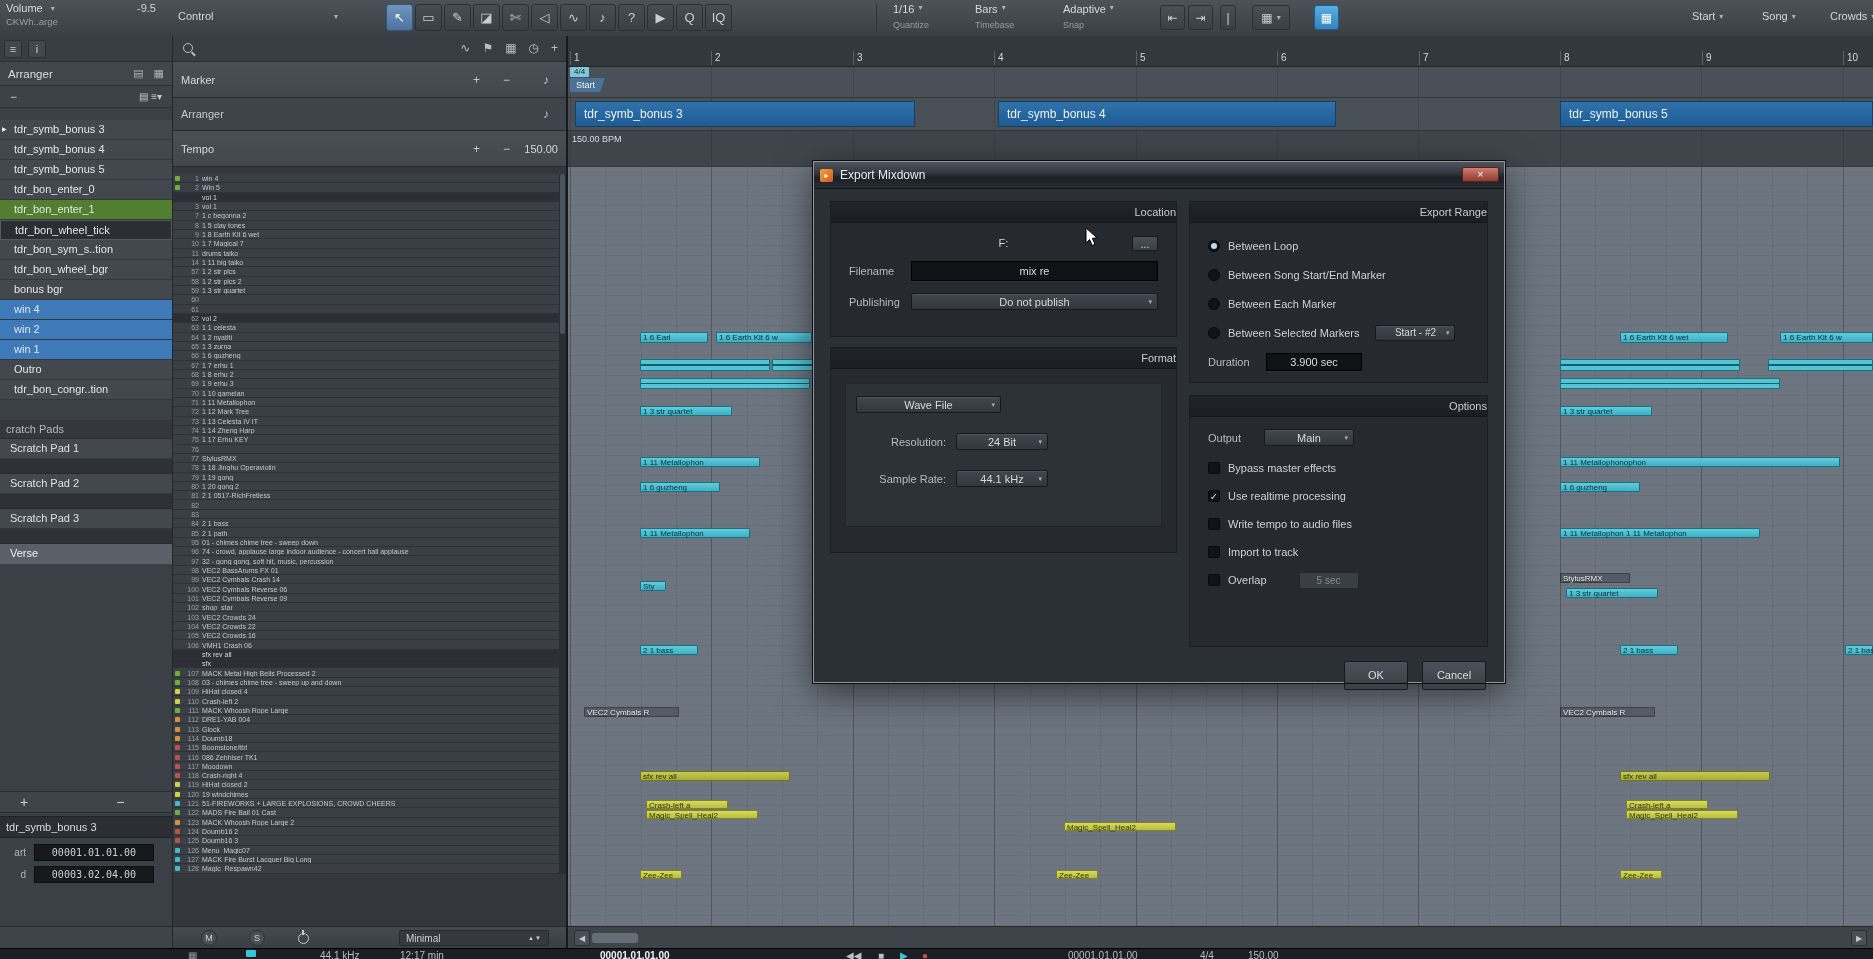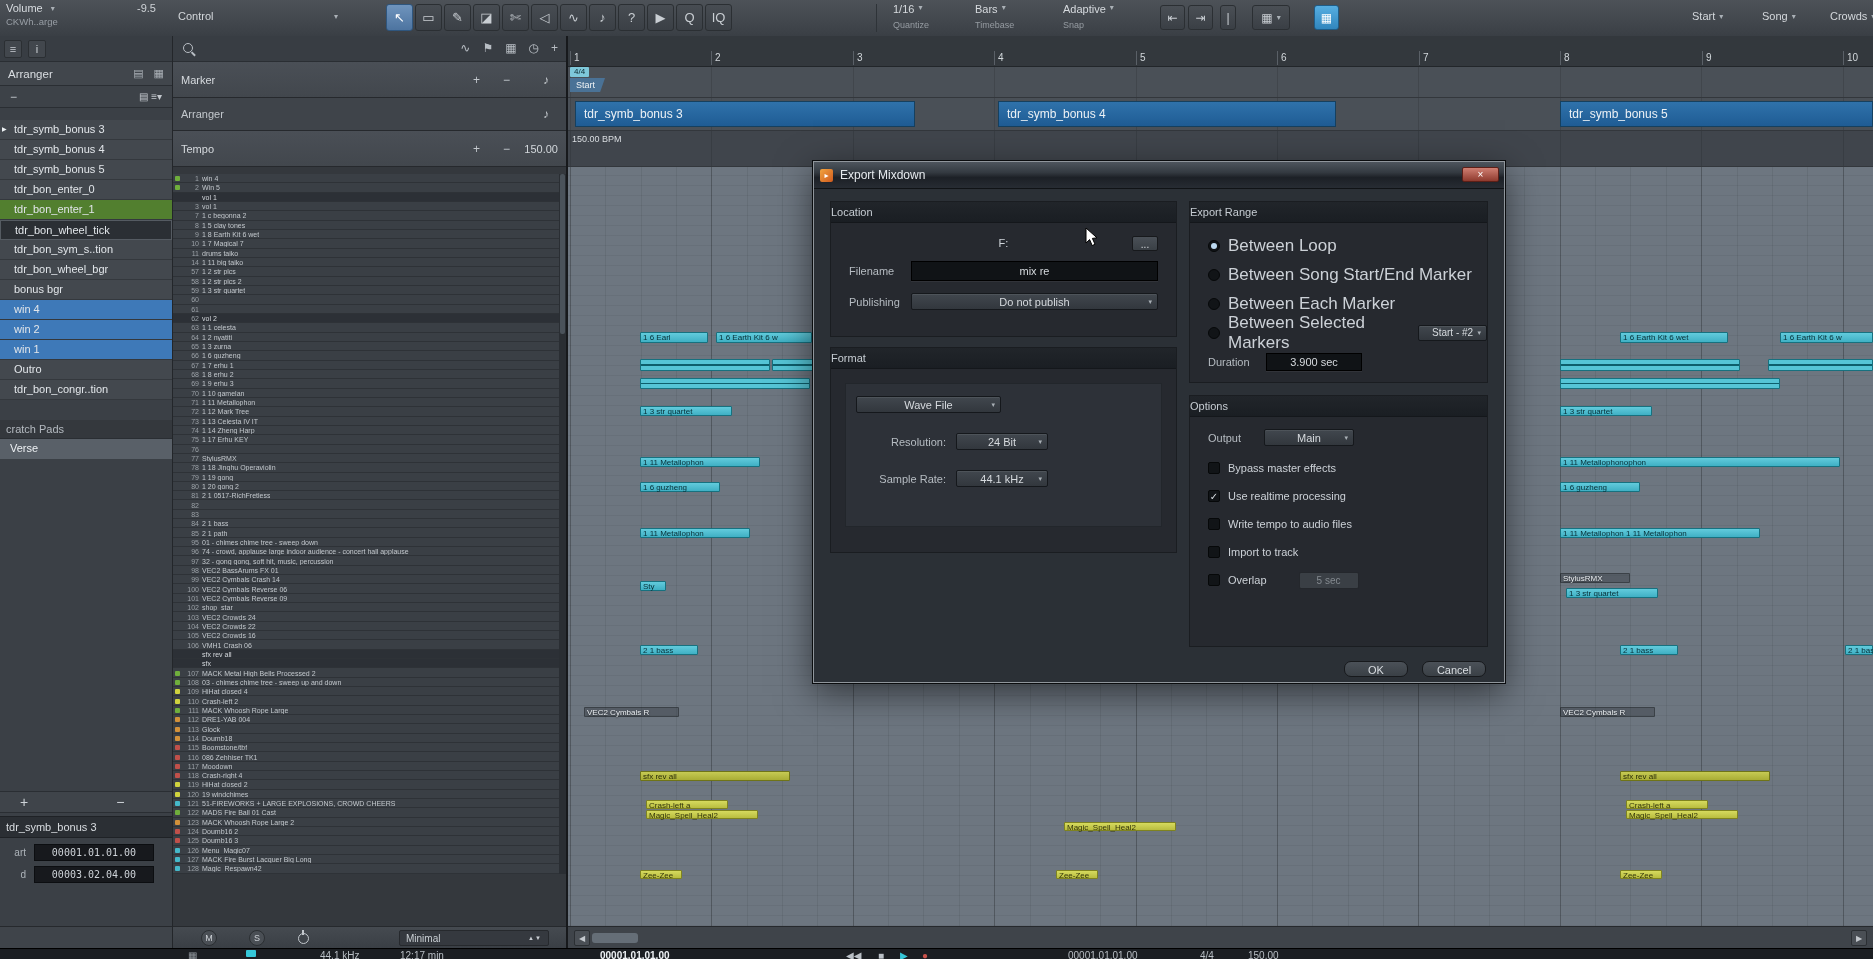--- a/index.html
+++ b/index.html
@@ -133,51 +133,51 @@
   .dlg-ico{width:13px;height:13px;border-radius:2px;background:linear-gradient(135deg,#f2a43f,#cf5a1e);
            display:flex;align-items:center;justify-content:center;color:#fff;font-size:8px;margin-right:7px;}
   .dlg-title-text{font-size:12px;color:#e6eaee;}
   .dlg-close{position:absolute;right:5px;top:5px;width:37px;height:15px;background:linear-gradient(#d07f72,#8f3a2e);
              border:1px solid #5d1f17;border-radius:2px;display:flex;align-items:center;justify-content:center;
              color:#fff;font-size:10px;line-height:1;box-sizing:border-box;}
   .dlg-body{display:flex;gap:12px;padding:12px 16px;}
   .dlg-col-left{width:347px;flex:none;}
   .dlg-col-right{flex:1;}
   .dlg-section{background:#26292f;border:1px solid #1a1d21;box-shadow:inset 0 1px rgba(255,255,255,.04);box-sizing:border-box;position:relative;}
-  .dlg-sec-head{height:20px;line-height:20px;text-align:left;background:linear-gradient(#21252a,#1a1e23);
+  .dlg-sec-head{height:20px;line-height:20px;text-align:right;background:linear-gradient(#21252a,#1a1e23);
                 border-bottom:1px solid #14171b;font-size:11px;color:#c6ccd2;}
   .dlg-row{display:flex;align-items:center;padding:0 18px;margin-top:12px;position:relative;}
   .dlg-label{width:62px;font-size:11px;color:#b6bcc2;flex:none;}
   .dlg-field{flex:1;height:16px;line-height:16px;text-align:center;background:#101316;border:1px solid #000;
              color:#d6dade;font-size:11px;box-shadow:0 1px rgba(255,255,255,.05);}
   .dd{height:17px;background:linear-gradient(#41474e,#32373d);border:1px solid #15181c;border-radius:2px;
       display:flex;align-items:center;justify-content:center;font-size:11px;color:#d6dade;position:relative;box-sizing:border-box;
       box-shadow:inset 0 1px rgba(255,255,255,.07);}
   .dd .dd-caret{position:absolute;right:5px;font-size:7px;color:#aab0b6;}
   .browse-btn{position:absolute;right:18px;width:26px;height:15px;line-height:13px;text-align:center;
               background:linear-gradient(#4a5057,#3a4046);border:1px solid #17191c;border-radius:2px;color:#d6dade;font-size:10px;box-sizing:border-box;}
   .fmt-inner{margin:14px;background:#2d3138;border:1px solid #22262b;padding:12px 10px;height:118px;box-sizing:content-box;}
   .fmt-row{display:flex;align-items:center;margin-top:20px;}
   .fmt-row .dlg-label{width:90px;text-align:right;margin-right:10px;}
   .radio-row{display:flex;align-items:center;gap:8px;padding-left:18px;height:29px;}
   .radio{width:12px;height:12px;border-radius:50%;background:#111417;border:1px solid #060809;flex:none;box-sizing:border-box;}
   .radio.selected::after{content:"";display:block;width:6px;height:6px;border-radius:50%;background:#bcd9f0;margin:2px;}
-  .radio-label{font-size:17px;color:#ccd1d7;}
+  .radio-label{font-size:11px;color:#ccd1d7;}
   .mini-dd{width:80px;height:16px;margin-left:8px;font-size:10px;}
   .mini-dd:has(.dd-text:empty){display:none;}
   .chk{width:12px;height:12px;background:#111417;border:1px solid #060809;border-radius:2px;flex:none;box-sizing:border-box;}
   .chk.checked::after{content:"✓";display:block;text-align:center;color:#d9dee3;font-size:10px;line-height:11px;}
   .chk-row{display:flex;align-items:center;gap:8px;padding-left:18px;height:28px;}
   .chk-label{font-size:11px;color:#ccd1d7;}
   .overlap-field{margin-left:24px;width:58px;height:15px;line-height:15px;text-align:center;background:#3a3f45;
                  border:1px solid #24272c;border-radius:2px;color:#848a90;font-size:10px;}
   .overlap-field:empty{display:none;}
   .dlg-buttons{display:flex;justify-content:flex-end;gap:14px;margin-top:14px;padding-right:2px;}
-  .dlg-btn{min-width:64px;height:16px;line-height:17px;text-align:center;background:linear-gradient(#4b5158,#3a4046);
-           border:1px solid #17191c;border-radius:7px;color:#d9dde1;font-size:11px;padding:0 10px;box-sizing:border-box;}
+  .dlg-btn{min-width:64px;height:29px;line-height:17px;text-align:center;background:linear-gradient(#4b5158,#3a4046);
+           border:1px solid #17191c;border-radius:2px;color:#d9dde1;font-size:11px;padding:0 10px;box-sizing:border-box;}
   
   .cursor{position:absolute;left:1085px;top:228px;z-index:100;}
 </style>
 </head>
 <body>
 
 <div id="app">
 
   <div class="topbar">
     <div class="vol-block">
@@ -369,20 +369,37 @@
         <div class="lp-item">
           <span>Outro</span>
         </div>
 
         <div class="lp-item">
           <span>tdr_bon_congr..tion</span>
         </div>
       </div>
     <div class="lp-scratch">
       <div class="lp-scr-head">cratch Pads</div>
+      <div>
+
+          <div>
+            <div class="lp-pad"><span>Scratch Pad 1</span></div>
+            <div class="lp-mini"></div>
+          </div>
+
+          <div>
+            <div class="lp-pad"><span>Scratch Pad 2</span></div>
+            <div class="lp-mini"></div>
+          </div>
+
+          <div>
+            <div class="lp-pad"><span>Scratch Pad 3</span></div>
+            <div class="lp-mini"></div>
+          </div>
+        </div>
       <div class="lp-verse"><span>Verse</span></div>
     </div>
     <div class="lp-plusminus">
       <span>+</span>
       <span>−</span>
     </div>
     <div class="lp-selname">tdr_symb_bonus 3</div>
     <div class="lp-inforow" style="top:806px">
       <span style="width:26px;text-align:right">art</span>
       <span class="lp-infoval">00001.01.01.00</span>

